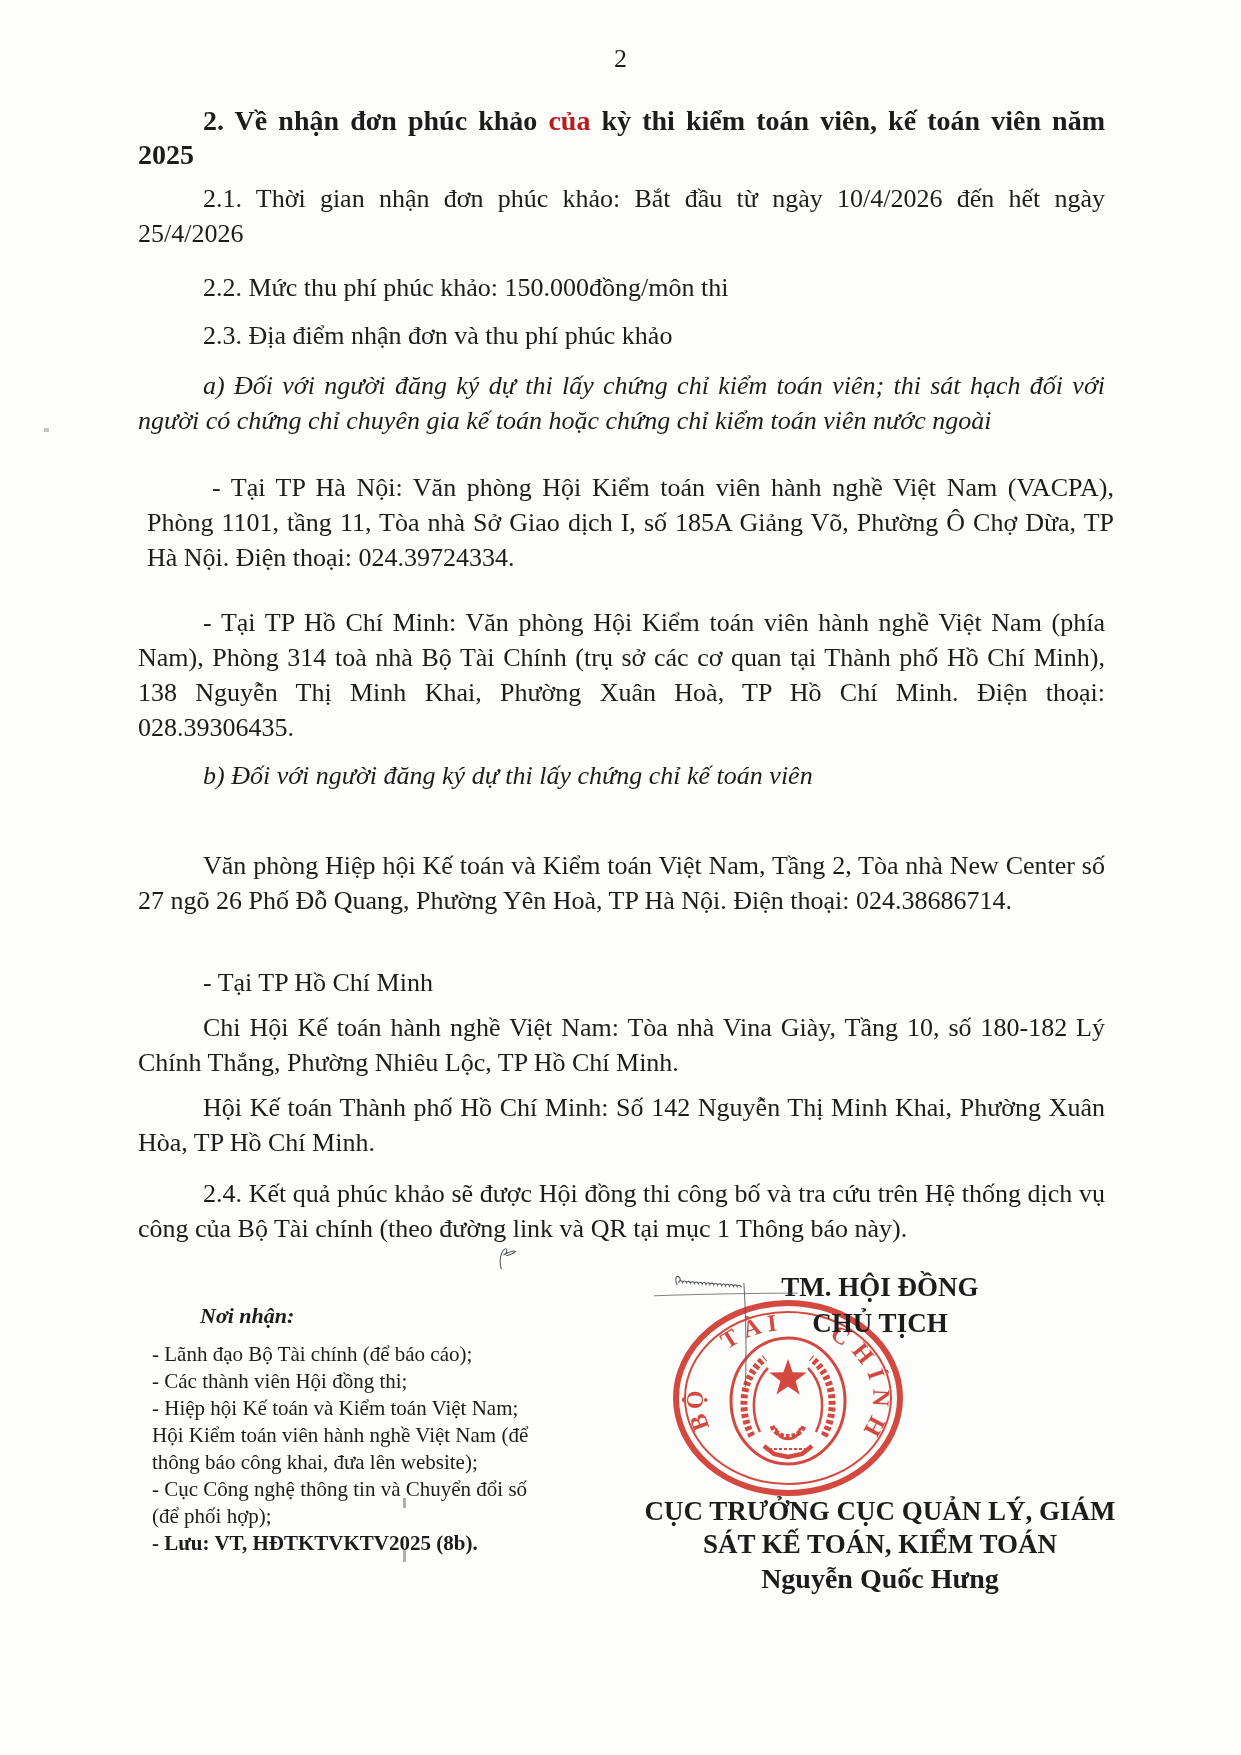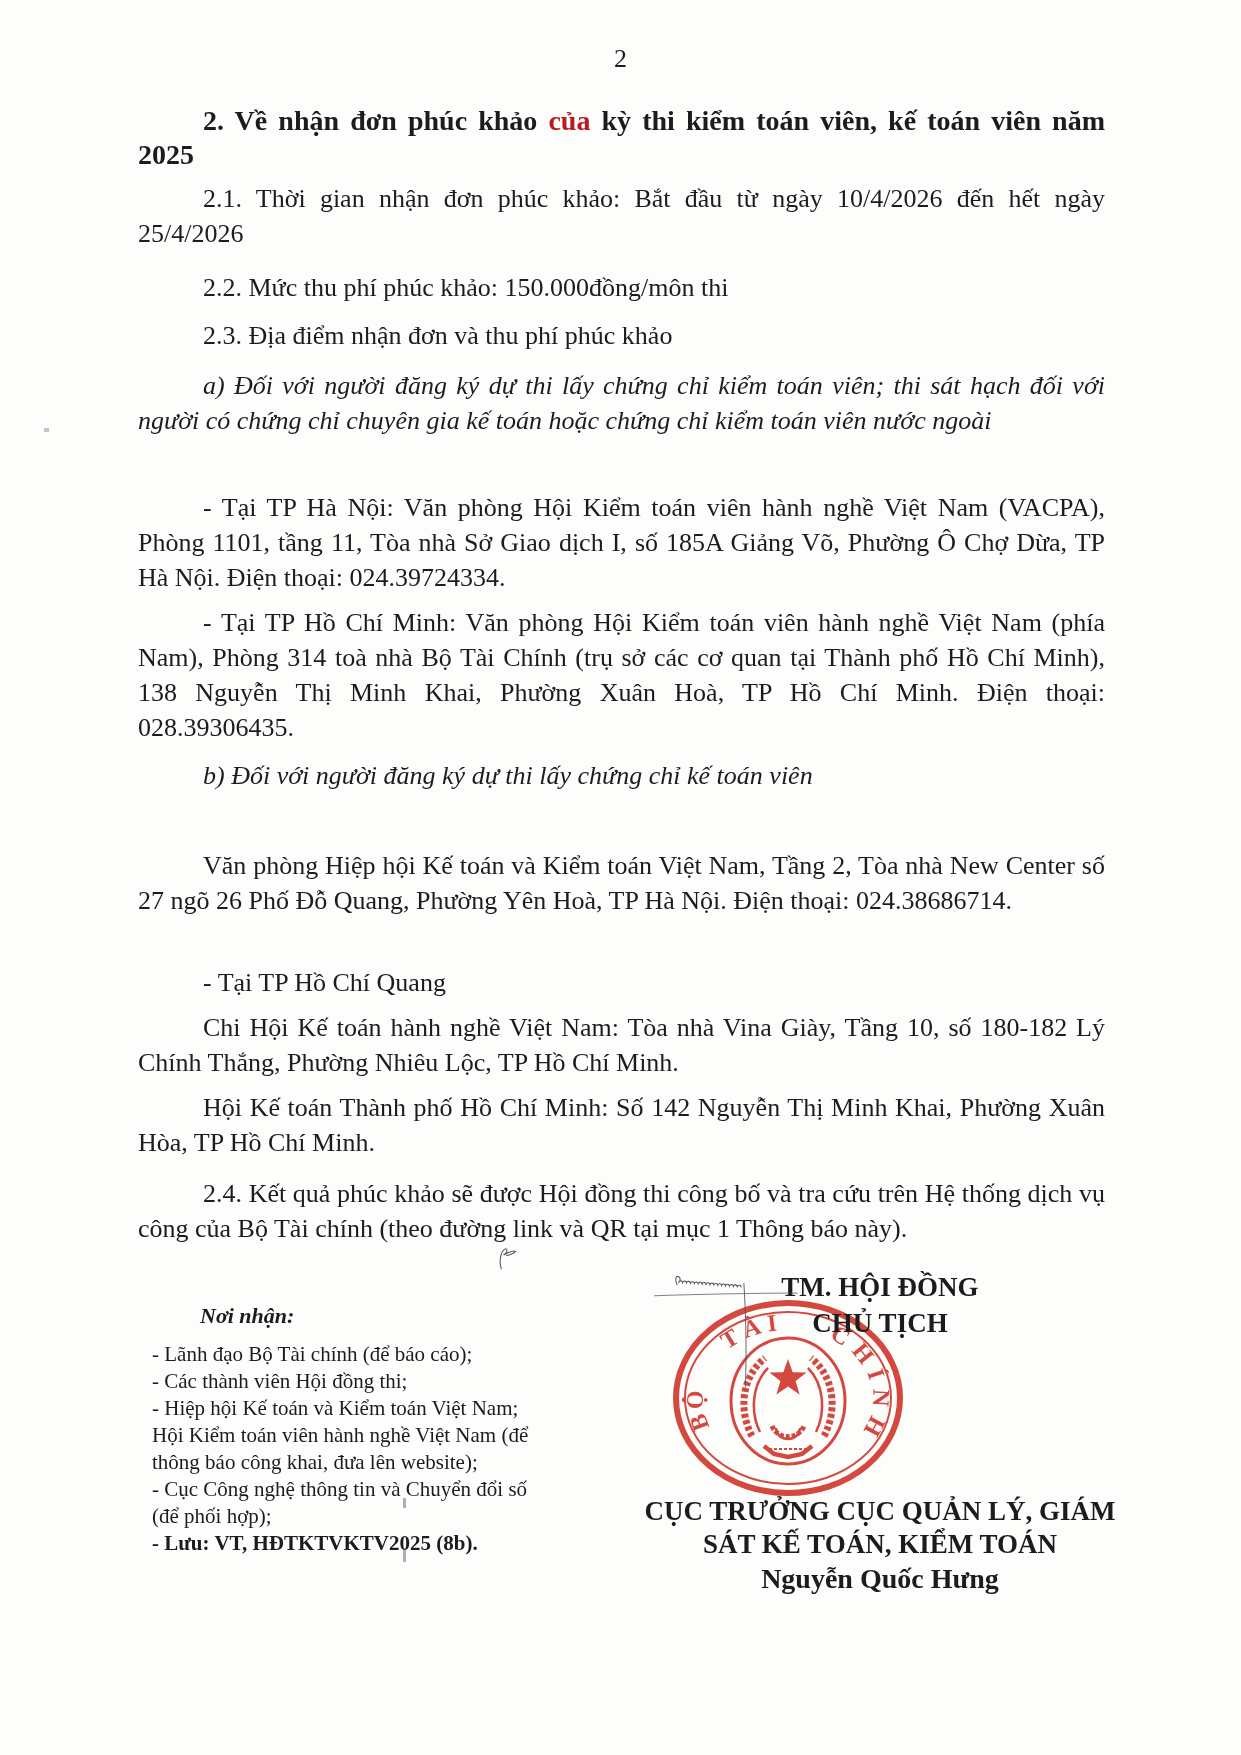--- a/index.html
+++ b/index.html
@@ -36,25 +36,25 @@
 
   <div class="pageno">2</div>
 
   <div class="heading" style="top:102px;"><span>2. Về nhận đơn phúc khảo </span><span class="faded">của</span><span> kỳ thi kiểm toán viên, kế toán viên năm</span></div>
   <div class="heading2" style="top:139px;">2025</div>
 
   <div class="para" style="top:181px;">2.1. Thời gian nhận đơn phúc khảo: Bắt đầu từ ngày 10/4/2026 đến hết ngày 25/4/2026</div>
   <div class="para single" style="top:270px;">2.2. Mức thu phí phúc khảo: 150.000đồng/môn thi</div>
   <div class="para single" style="top:318px;">2.3. Địa điểm nhận đơn và thu phí phúc khảo</div>
   <div class="para it" style="top:368px;">a) Đối với người đăng ký dự thi lấy chứng chỉ kiểm toán viên; thi sát hạch đối với người có chứng chỉ chuyên gia kế toán hoặc chứng chỉ kiểm toán viên nước ngoài</div>
-  <div class="para" style="top:490px;">- Tại TP Hà Nội: Văn phòng Hội Kiểm toán viên hành nghề Việt Nam (VACPA), Phòng 1101, tầng 11, Tòa nhà Sở Giao dịch I, số 185A Giảng Võ, Phường Ô Chợ Dừa, TP Hà Nội. Điện thoại: 024.39724334.</div>
+  <div class="para" style="top:470px;margin-left:9px;">- Tại TP Hà Nội: Văn phòng Hội Kiểm toán viên hành nghề Việt Nam (VACPA), Phòng 1101, tầng 11, Tòa nhà Sở Giao dịch I, số 185A Giảng Võ, Phường Ô Chợ Dừa, TP Hà Nội. Điện thoại: 024.39724334.</div>
   <div class="para" style="top:605px;">- Tại TP Hồ Chí Minh: Văn phòng Hội Kiểm toán viên hành nghề Việt Nam (phía Nam), Phòng 314 toà nhà Bộ Tài Chính (trụ sở các cơ quan tại Thành phố Hồ Chí Minh), 138 Nguyễn Thị Minh Khai, Phường Xuân Hoà, TP Hồ Chí Minh. Điện thoại: 028.39306435.</div>
   <div class="para it single" style="top:758px;">b) Đối với người đăng ký dự thi lấy chứng chỉ kế toán viên</div>
   <div class="para" style="top:848px;">Văn phòng Hiệp hội Kế toán và Kiểm toán Việt Nam, Tầng 2, Tòa nhà New Center số 27 ngõ 26 Phố Đỗ Quang, Phường Yên Hoà, TP Hà Nội. Điện thoại: 024.38686714.</div>
-  <div class="para single" style="top:965px;">- Tại TP Hồ Chí Quang</div>
+  <div class="para single" style="top:965px;">- Tại TP Hồ Chí Minh</div>
   <div class="para" style="top:1010px;">Chi Hội Kế toán hành nghề Việt Nam: Tòa nhà Vina Giày, Tầng 10, số 180-182 Lý Chính Thắng, Phường Nhiêu Lộc, TP Hồ Chí Minh.</div>
   <div class="para" style="top:1090px;">Hội Kế toán Thành phố Hồ Chí Minh: Số 142 Nguyễn Thị Minh Khai, Phường Xuân Hòa, TP Hồ Chí Minh.</div>
   <div class="para" style="top:1176px;">2.4. Kết quả phúc khảo sẽ được Hội đồng thi công bố và tra cứu trên Hệ thống dịch vụ công của Bộ Tài chính (theo đường link và QR tại mục 1 Thông báo này).</div>
 
   <div class="recip-label" style="top:1303px;">Nơi nhận:</div>
   <div class="recip-item" style="top:1341px;">- Lãnh đạo Bộ Tài chính (để báo cáo);</div>
   <div class="recip-item" style="top:1368px;">- Các thành viên Hội đồng thi;</div>
   <div class="recip-item" style="top:1422px;">Hội Kiểm toán viên hành nghề Việt Nam (để</div>
   <div class="recip-item" style="top:1395px;">- Hiệp hội Kế toán và Kiểm toán Việt Nam;</div>
   <div class="recip-item" style="top:1449px;">thông báo công khai, đưa lên website);</div>

